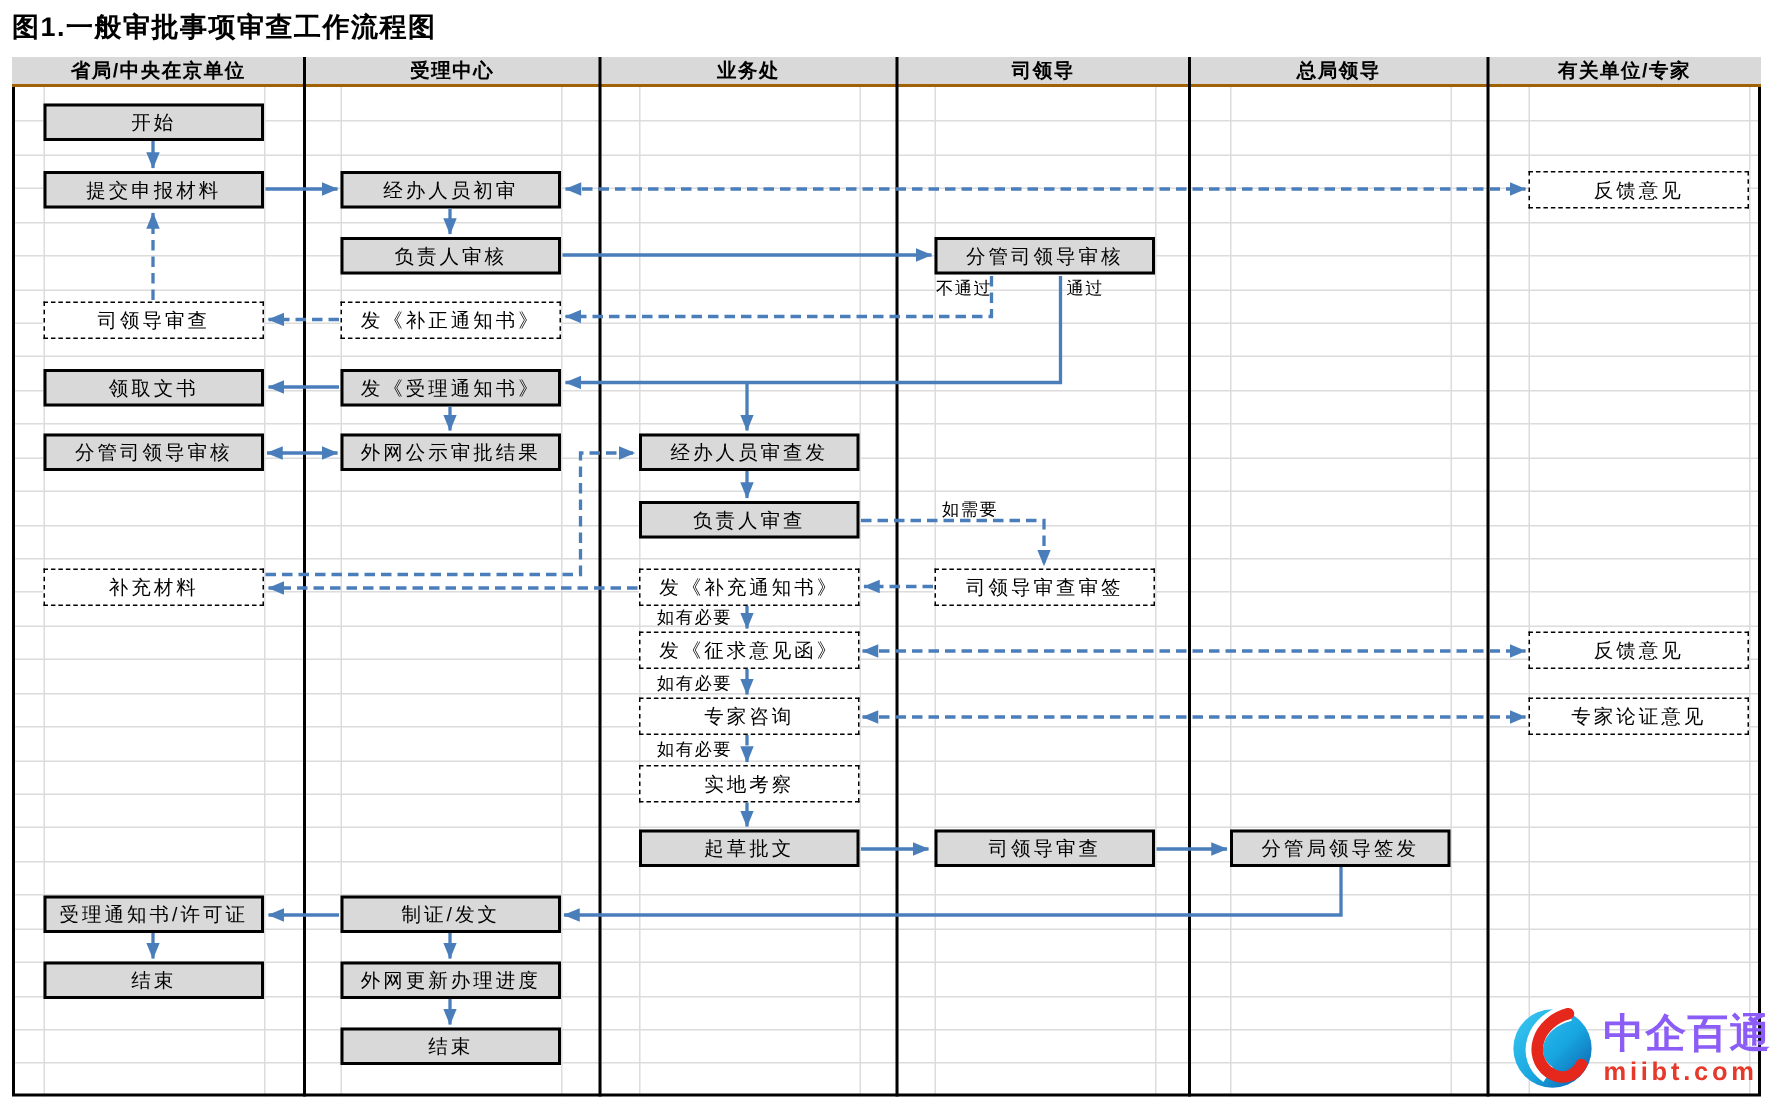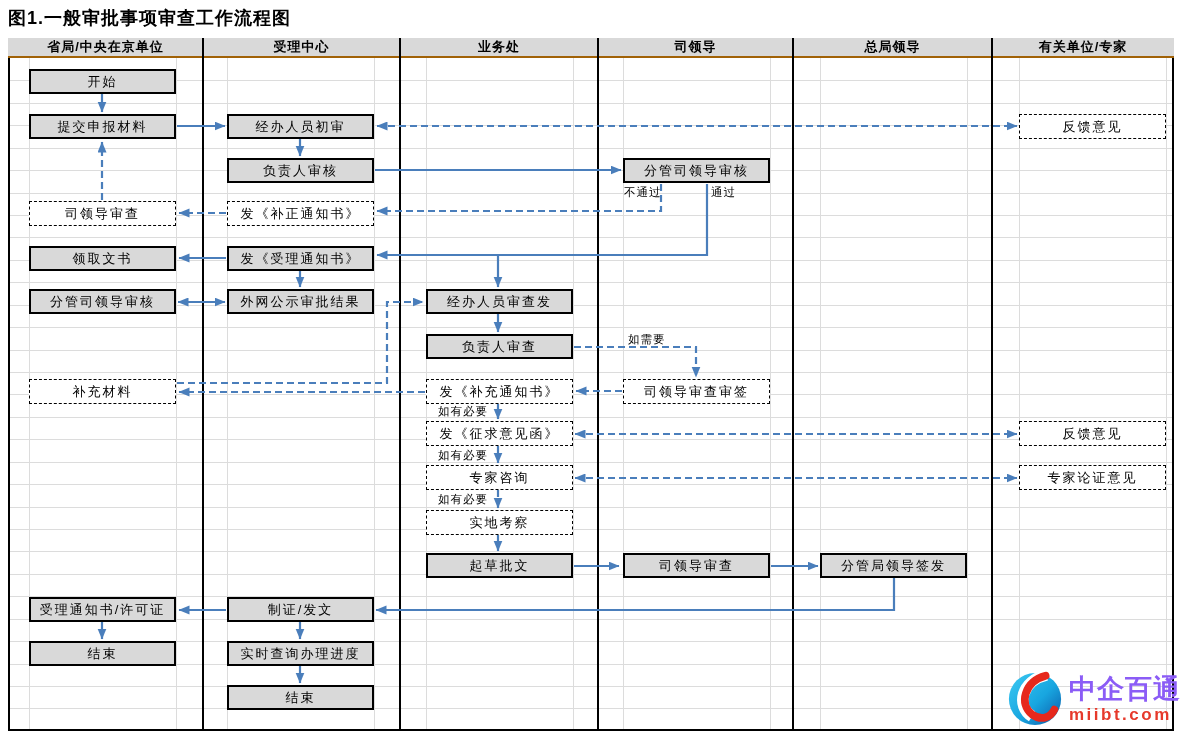--- a/index.html
+++ b/index.html
@@ -118,21 +118,21 @@
       <div class="node dashed" style="left: 1019px; top: 421px; width: 147px; height: 25px;">反馈意见</div>
       <div class="node dashed" style="left: 426px; top: 465px; width: 147px; height: 25px;">专家咨询</div>
       <div class="node dashed" style="left: 1019px; top: 465px; width: 147px; height: 25px;">专家论证意见</div>
       <div class="node dashed" style="left: 426px; top: 510px; width: 147px; height: 25px;">实地考察</div>
       <div class="node" style="left: 426px; top: 553px; width: 147px; height: 25px;">起草批文</div>
       <div class="node" style="left: 623px; top: 553px; width: 147px; height: 25px;">司领导审查</div>
       <div class="node" style="left: 820px; top: 553px; width: 147px; height: 25px;">分管局领导签发</div>
       <div class="node" style="left: 29px; top: 597px; width: 147px; height: 25px;">受理通知书/许可证</div>
       <div class="node" style="left: 227px; top: 597px; width: 147px; height: 25px;">制证/发文</div>
       <div class="node" style="left: 29px; top: 641px; width: 147px; height: 25px;">结束</div>
-      <div class="node" style="left: 227px; top: 641px; width: 147px; height: 25px;">实时查询办理进度</div>
+      <div class="node" style="left: 227px; top: 641px; width: 147px; height: 25px;">外网更新办理进度</div>
       <div class="node" style="left: 227px; top: 685px; width: 147px; height: 25px;">结束</div>
     </div>
   <svg id="edge-layer" width="1181" height="734" viewBox="0 0 1181 734">
     <defs>
       <marker id="ah-end" orient="auto" markerUnits="userSpaceOnUse" markerWidth="12" markerHeight="10" refX="10.5" refY="4.5">
         <path d="M0,0 L11,4.5 L0,9 Z" fill="#4a7ebb"></path>
       </marker>
       <marker id="ah-start" orient="auto" markerUnits="userSpaceOnUse" markerWidth="12" markerHeight="10" refX="0.5" refY="4.5">
         <path d="M11,0 L0,4.5 L11,9 Z" fill="#4a7ebb"></path>
       </marker>

